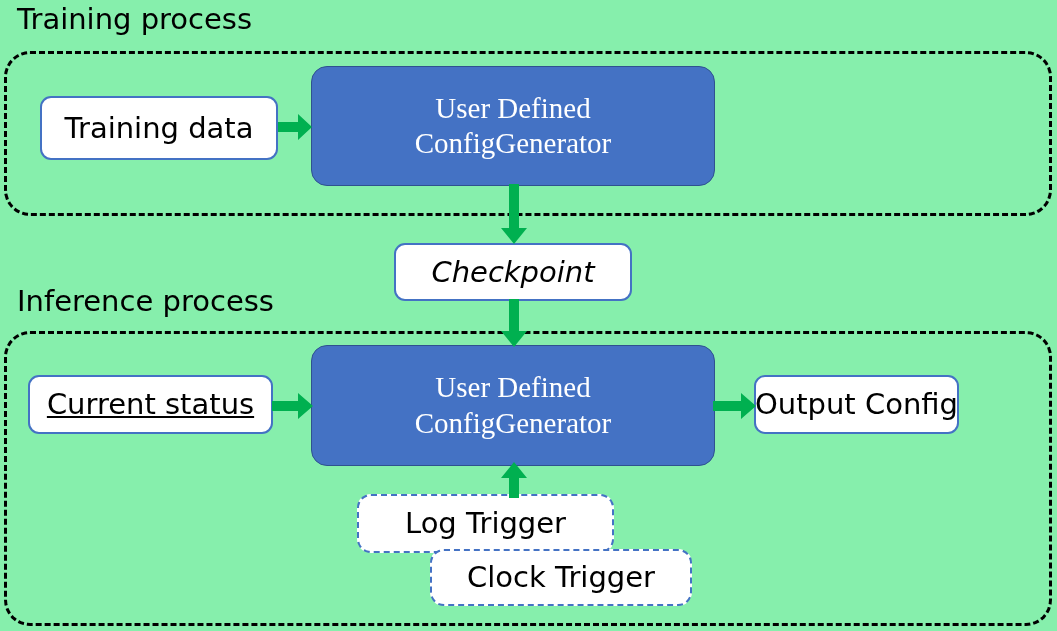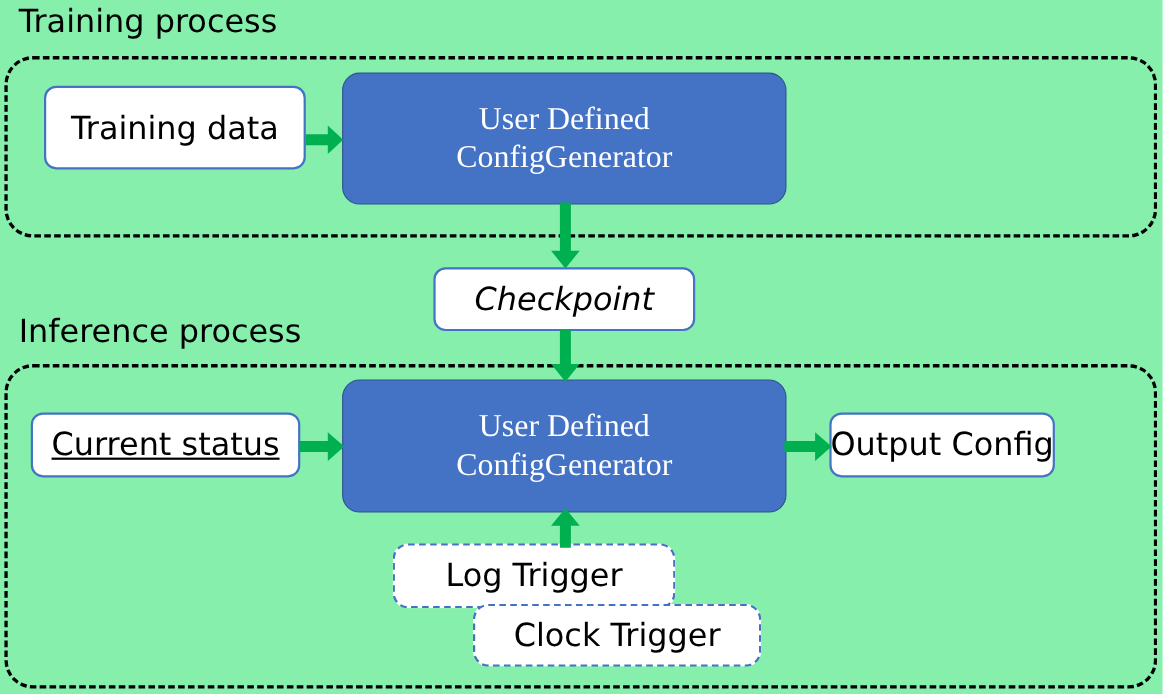--- a/index.html
+++ b/index.html
@@ -91,21 +91,21 @@
     background: #ffffff;
     border: 2.5px dashed #4472C4;
     border-radius: 14px;
     color: #000000;
     font-size: 29px;
     line-height: 1.12;
     white-space: nowrap;
   }
 
   
-  #node-training-data   { left: 40px;  top: 78px;  width: 238px; height: 76px; }
+  #node-training-data   { left: 40px;  top: 96px;  width: 238px; height: 64px; }
   #node-generator-train { left: 311px; top: 66px;  width: 404px; height: 120px; }
   #node-checkpoint      { left: 394px; top: 243px; width: 238px; height: 58px; font-style: italic; }
   #node-current-status  { left: 28px;  top: 375px; width: 245px; height: 59px; text-decoration: underline; }
   #node-generator-infer { left: 311px; top: 345px; width: 404px; height: 121px; }
   #node-output-config   { left: 754px; top: 375px; width: 205px; height: 59px; }
   #node-log-trigger     { left: 357px; top: 494px; width: 257px; height: 59px; }
   #node-clock-trigger   { left: 430px; top: 549px; width: 262px; height: 57px; }
 
   
   .connector {

